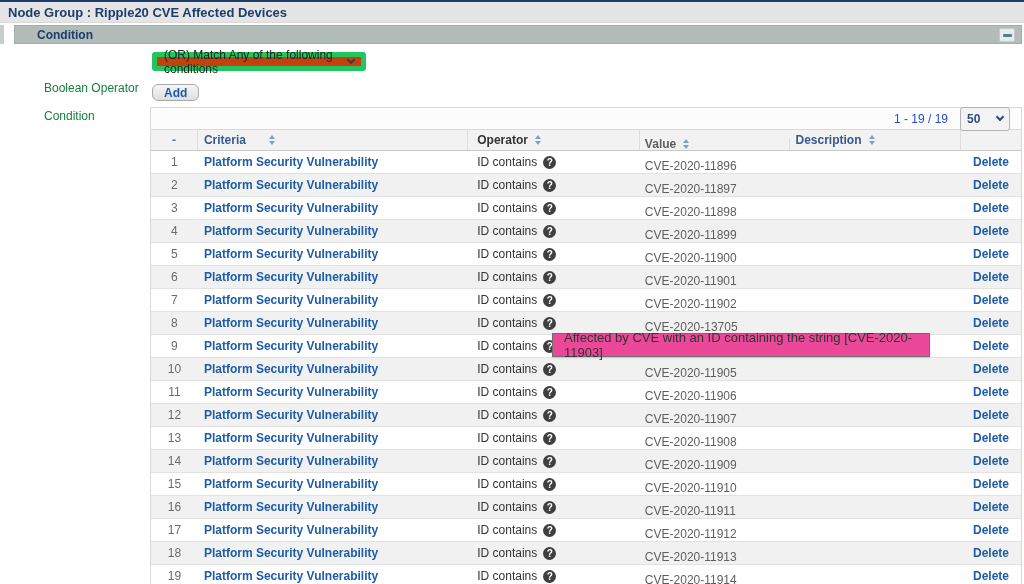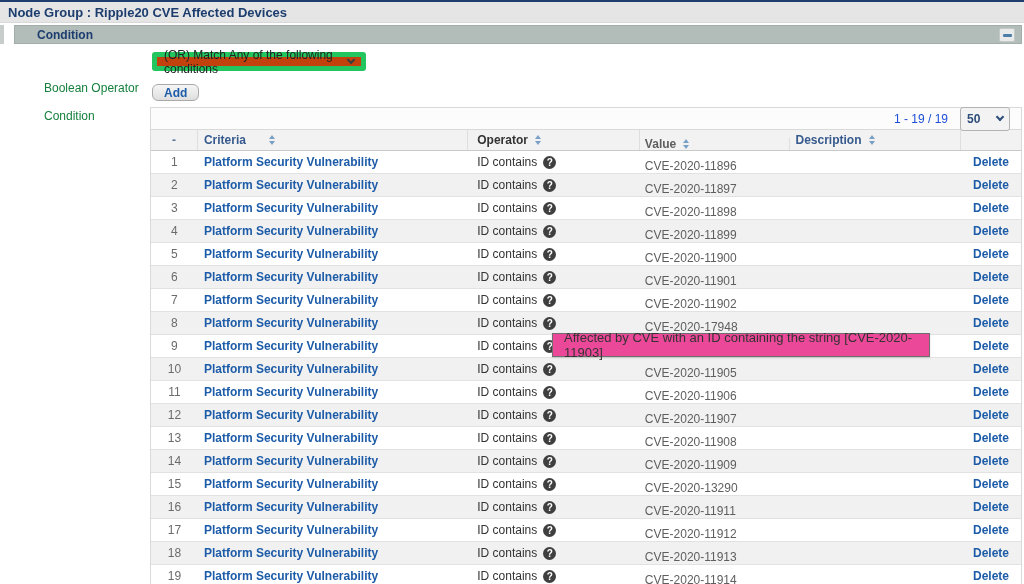--- a/index.html
+++ b/index.html
@@ -255,21 +255,21 @@
       </div>
       <div class="row alt">
         <div class="cell c-num">8</div>
         <div class="cell c-crit">
           <a class="crit-link">Platform Security Vulnerability</a>
         </div>
         <div class="cell c-op">
           <span>ID contains</span>
           <span class="help"></span>
         </div>
-        <div class="cell c-val">CVE-2020-17948</div>
+        <div class="cell c-val">CVE-2020-13705</div>
         <div class="cell c-desc"></div>
         <div class="cell c-del">
           <a class="del-link">Delete</a>
         </div>
       </div>
       <div class="row">
         <div class="cell c-num">9</div>
         <div class="cell c-crit">
           <a class="crit-link">Platform Security Vulnerability</a>
         </div>
@@ -360,21 +360,21 @@
       </div>
       <div class="row">
         <div class="cell c-num">15</div>
         <div class="cell c-crit">
           <a class="crit-link">Platform Security Vulnerability</a>
         </div>
         <div class="cell c-op">
           <span>ID contains</span>
           <span class="help"></span>
         </div>
-        <div class="cell c-val">CVE-2020-13290</div>
+        <div class="cell c-val">CVE-2020-11910</div>
         <div class="cell c-desc"></div>
         <div class="cell c-del">
           <a class="del-link">Delete</a>
         </div>
       </div>
       <div class="row alt">
         <div class="cell c-num">16</div>
         <div class="cell c-crit">
           <a class="crit-link">Platform Security Vulnerability</a>
         </div>

